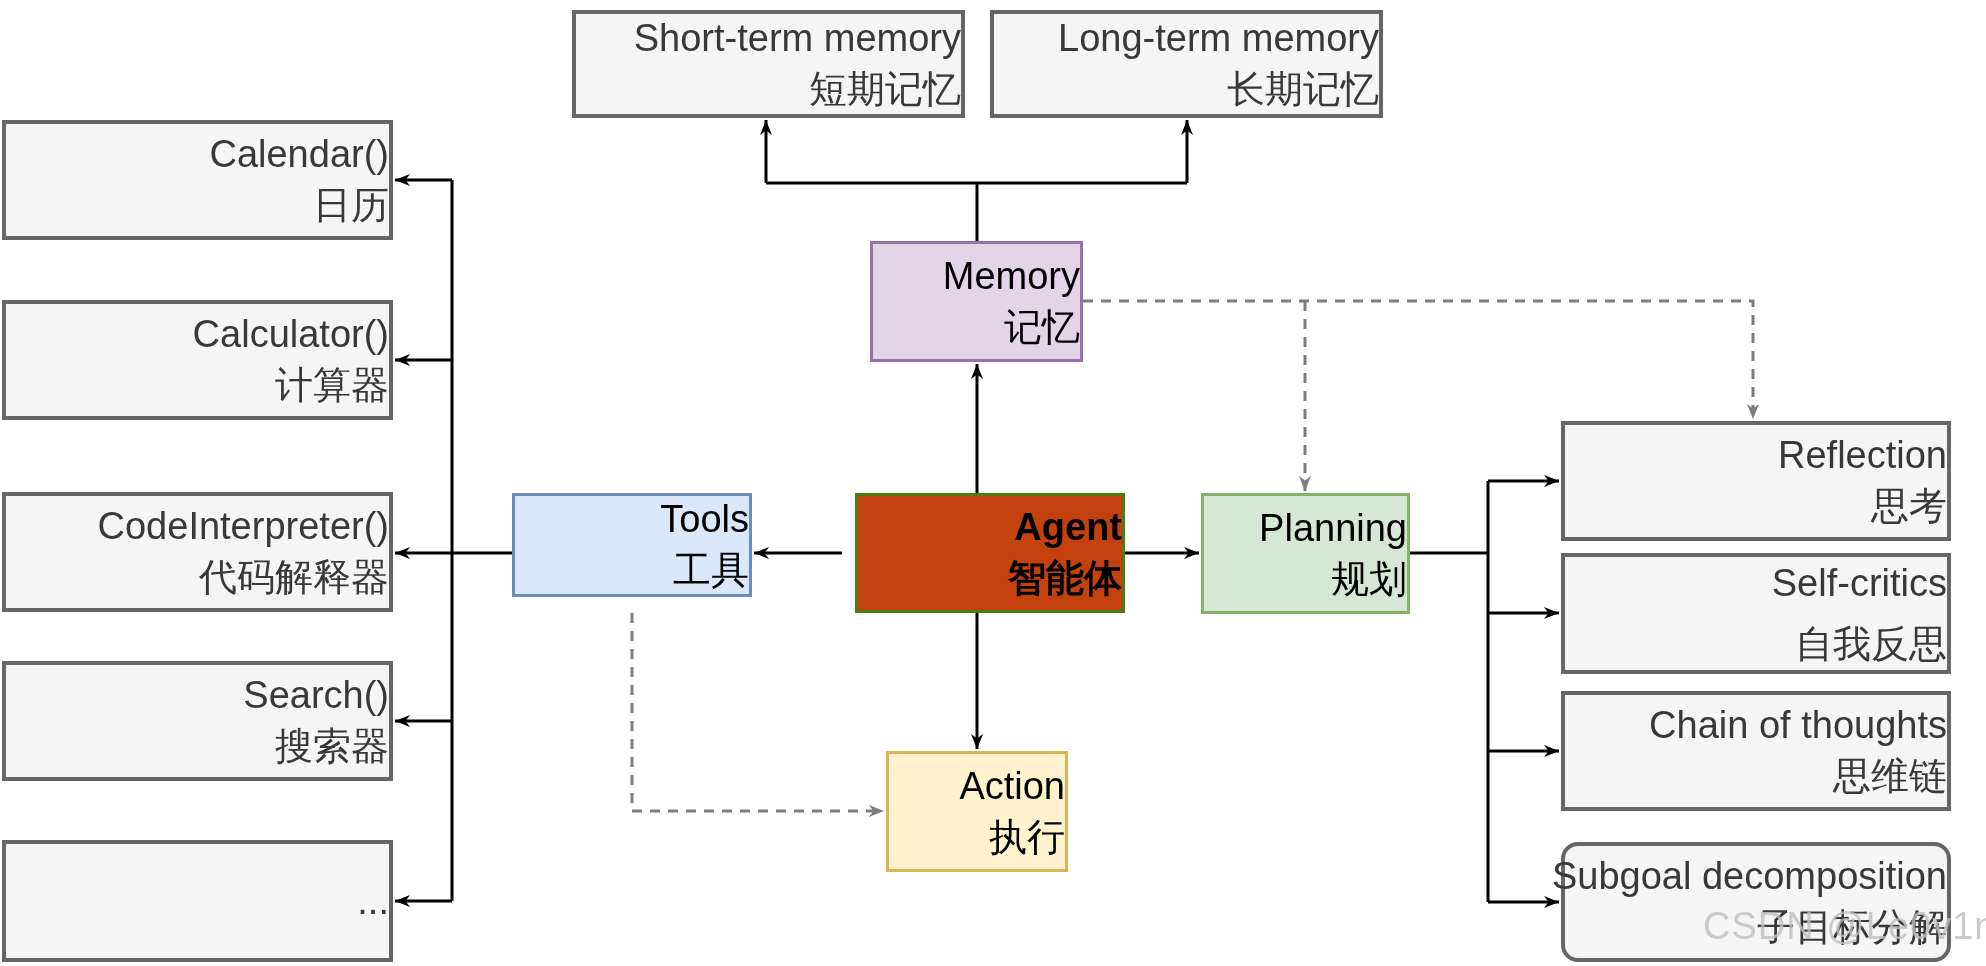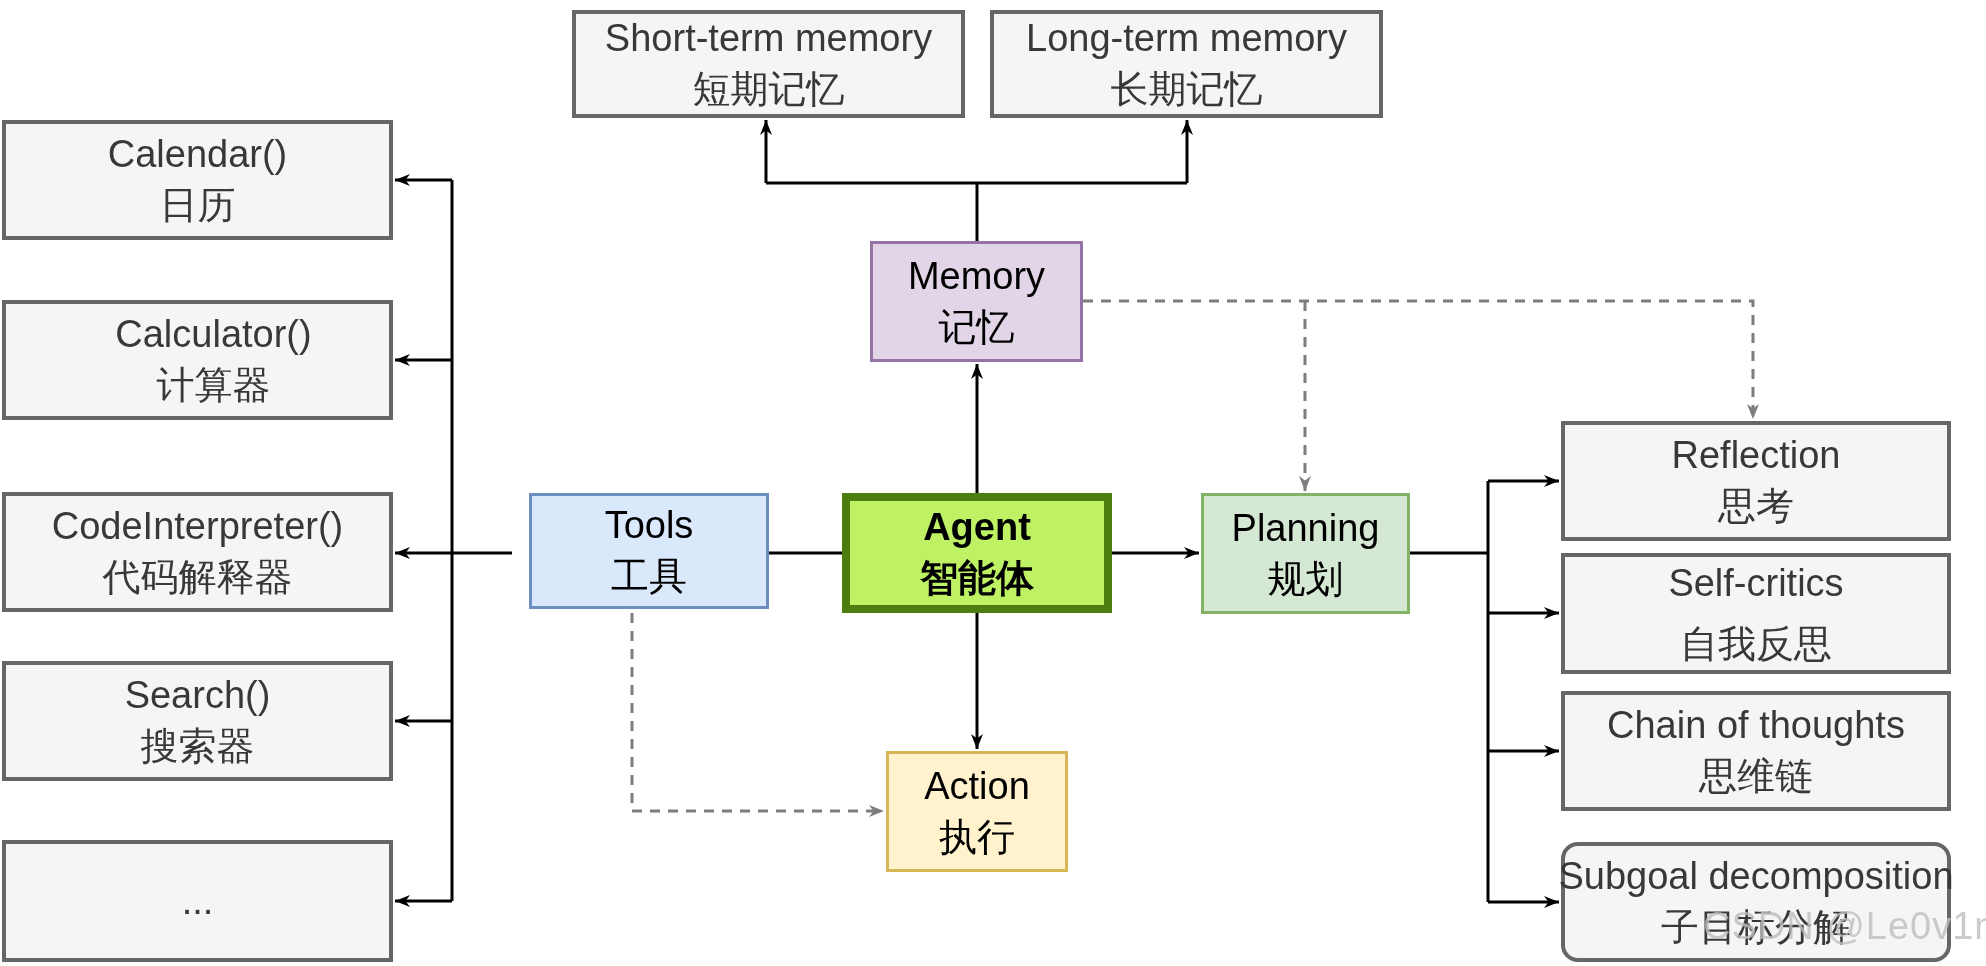--- a/index.html
+++ b/index.html
@@ -6,40 +6,40 @@
   #canvas{
     position:relative;
     width:1986px;height:966px;
     background:#ffffff;
     font-family:"Liberation Sans","DejaVu Sans",sans-serif;
     overflow:hidden;
   }
   #wires{position:absolute;left:0;top:0;z-index:1;}
   .box{
     position:absolute;box-sizing:border-box;z-index:10;
-    display:flex;flex-direction:column;align-items:center;justify-content:center;
+    display:flex;flex-direction:column;align-items:flex-end;justify-content:center;
     text-align:center;font-size:38px;line-height:1.34;color:#383838;
     white-space:nowrap;
   }
   .gray  {background:#f5f5f5;border:4px solid #666666;}
   .purple{background:#e1d5e7;border:3px solid #9673a6;color:#000000;}
-  .red   {background:#bef264;border:8px solid #4d7c0f;color:#000000;font-weight:700;}
+  .red   {background:#c2410c;border:3px solid #4d7c0f;color:#000000;font-weight:700;margin-left:13px;}
   .blue  {background:#dae8fc;border:3px solid #6c8ebf;color:#000000;}
   .green {background:#d5e8d4;border:3px solid #82b366;color:#000000;}
   .yellow{background:#fff2cc;border:3px solid #d6b656;color:#000000;}
 
   #n-short     {left:572px; top:10px;  width:393px;height:108px;}
   #n-long      {left:990px; top:10px;  width:393px;height:108px;}
   #n-calendar  {left:2px;   top:120px; width:391px;height:120px;}
   #n-calculator{left:2px;   top:300px; width:391px;height:120px;padding-left:32px;}
   #n-code      {left:2px;   top:492px; width:391px;height:120px;}
   #n-search    {left:2px;   top:661px; width:391px;height:120px;}
   #n-more      {left:2px;   top:840px; width:391px;height:122px;}
   #n-memory    {left:870px; top:241px; width:213px;height:121px;}
-  #n-tools     {left:512px; top:493px; width:240px;height:116px;margin-left:17px;}
+  #n-tools     {left:512px; top:493px; width:240px;height:104px;}
   #n-agent     {left:842px; top:493px; width:270px;height:120px;}
   #n-planning  {left:1201px;top:493px; width:209px;height:121px;}
   #n-action    {left:886px; top:751px; width:182px;height:121px;}
   #n-reflection{left:1561px;top:421px; width:390px;height:120px;}
   #n-self      {left:1561px;top:553px; width:390px;height:121px;gap:10px;}
   #n-chain     {left:1561px;top:691px; width:390px;height:120px;}
   #n-subgoal   {left:1561px;top:842px; width:390px;height:120px;border-radius:17px;}
 
   #watermark{
     position:absolute;left:1703px;top:905px;z-index:30;

